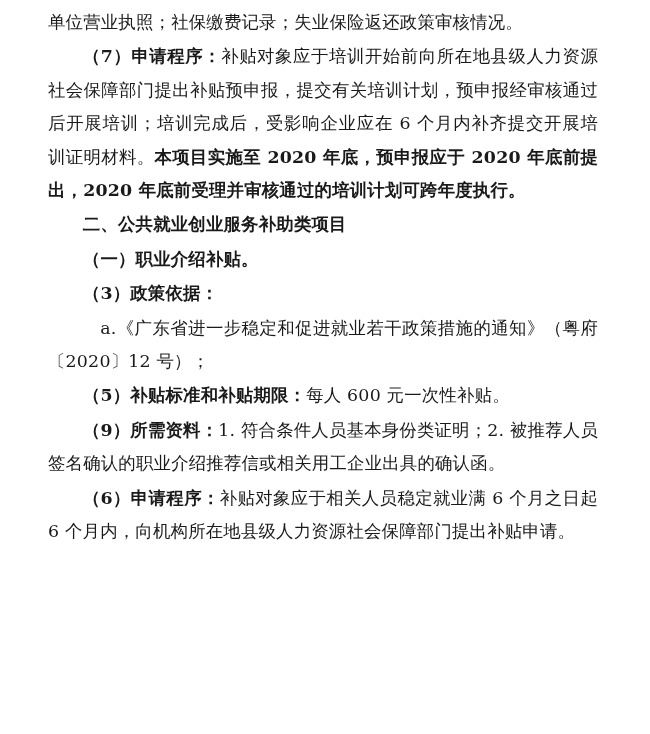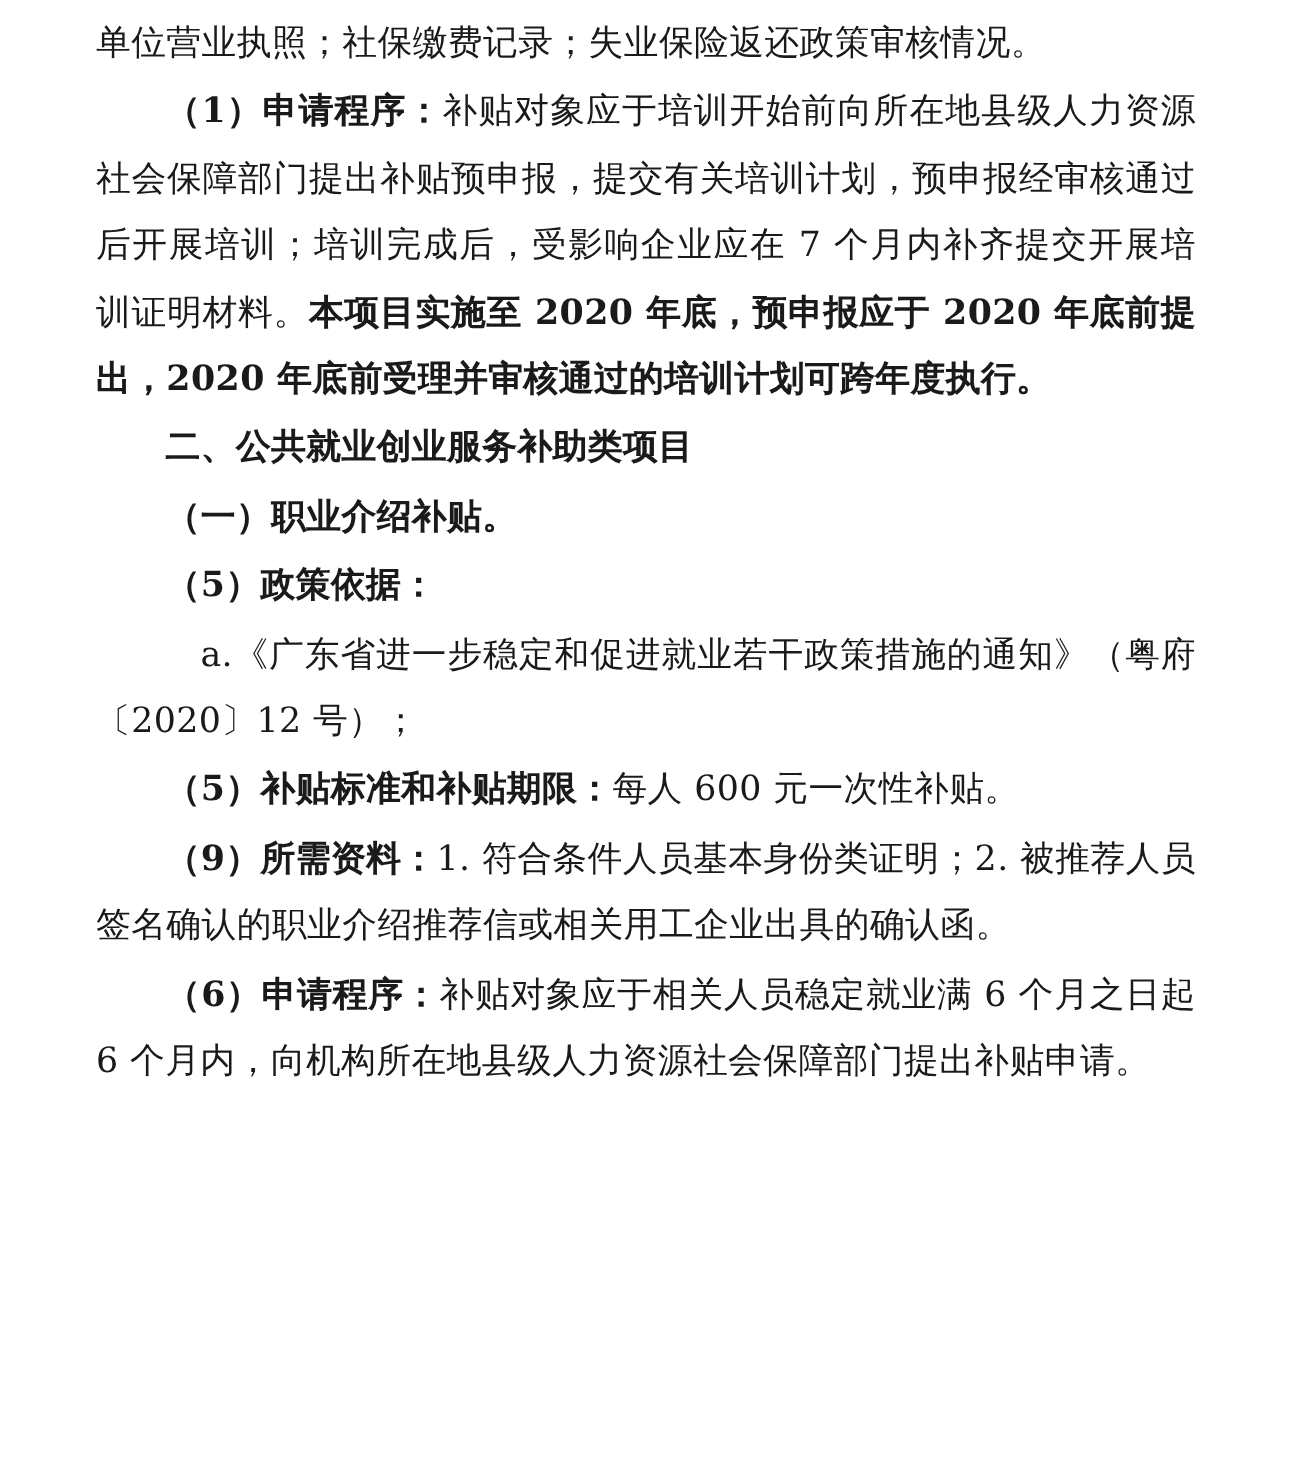--- a/index.html
+++ b/index.html
@@ -47,21 +47,21 @@
   }
   .sub-indent {
     text-indent: 3em;
   }
 </style>
 </head>
 <body>
 
 <div id="doc">
     <p class="noindent"><span>单位营业执照；社保缴费记录；失业保险返还政策审核情况。</span></p>
-    <p class="indent"><span class="lbl">（1）申请程序：</span><span>补贴对象应于培训开始前向所在地县级人力资源社会保障部门提出补贴预申报，提交有关培训计划，预申报经审核通过后开展培训；培训完成后，受影响企业应在 7 个月内补齐提交开展培训证明材料。</span><span class="lbl">本项目实施至 2020 年底，预申报应于 2020 年底前提出，2020 年底前受理并审核通过的培训计划可跨年度执行。</span></p>
+    <p class="indent"><span class="lbl">（7）申请程序：</span><span>补贴对象应于培训开始前向所在地县级人力资源社会保障部门提出补贴预申报，提交有关培训计划，预申报经审核通过后开展培训；培训完成后，受影响企业应在 6 个月内补齐提交开展培训证明材料。</span><span class="lbl">本项目实施至 2020 年底，预申报应于 2020 年底前提出，2020 年底前受理并审核通过的培训计划可跨年度执行。</span></p>
     <p class="heading"><span class="lbl">二、公共就业创业服务补助类项目</span></p>
     <p class="subheading"><span class="lbl">（一）职业介绍补贴。</span></p>
-    <p class="indent"><span class="lbl">（5）政策依据：</span></p>
+    <p class="indent"><span class="lbl">（3）政策依据：</span></p>
     <p class="sub-indent"><span>a.《广东省进一步稳定和促进就业若干政策措施的通知》（粤府〔2020〕12 号）；</span></p>
     <p class="indent"><span class="lbl">（5）补贴标准和补贴期限：</span><span>每人 600 元一次性补贴。</span></p>
     <p class="indent"><span class="lbl">（9）所需资料：</span><span>1. 符合条件人员基本身份类证明；2. 被推荐人员签名确认的职业介绍推荐信或相关用工企业出具的确认函。</span></p>
     <p class="indent"><span class="lbl">（6）申请程序：</span><span>补贴对象应于相关人员稳定就业满 6 个月之日起 6 个月内，向机构所在地县级人力资源社会保障部门提出补贴申请。</span></p>
   </div>
 
 </body></html>

